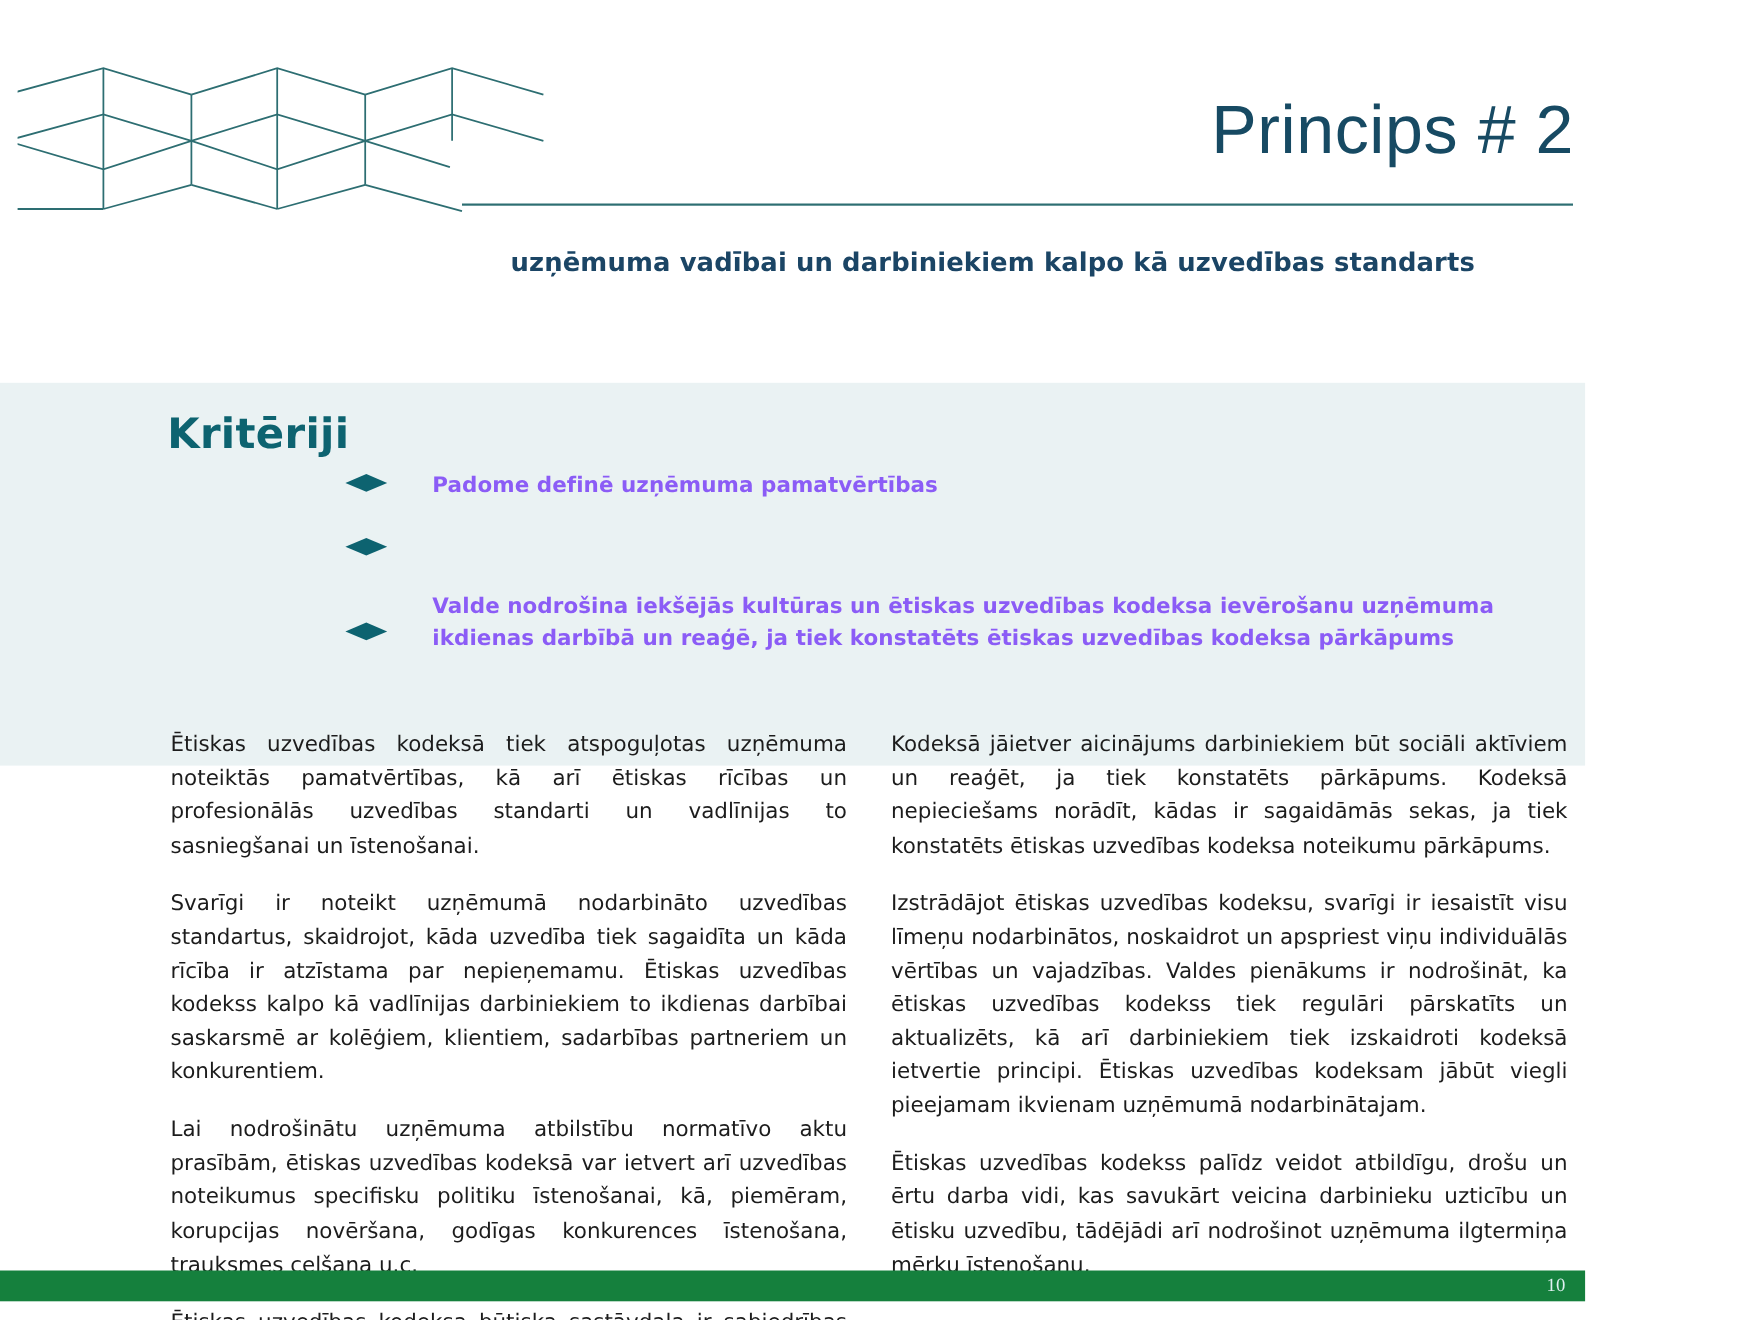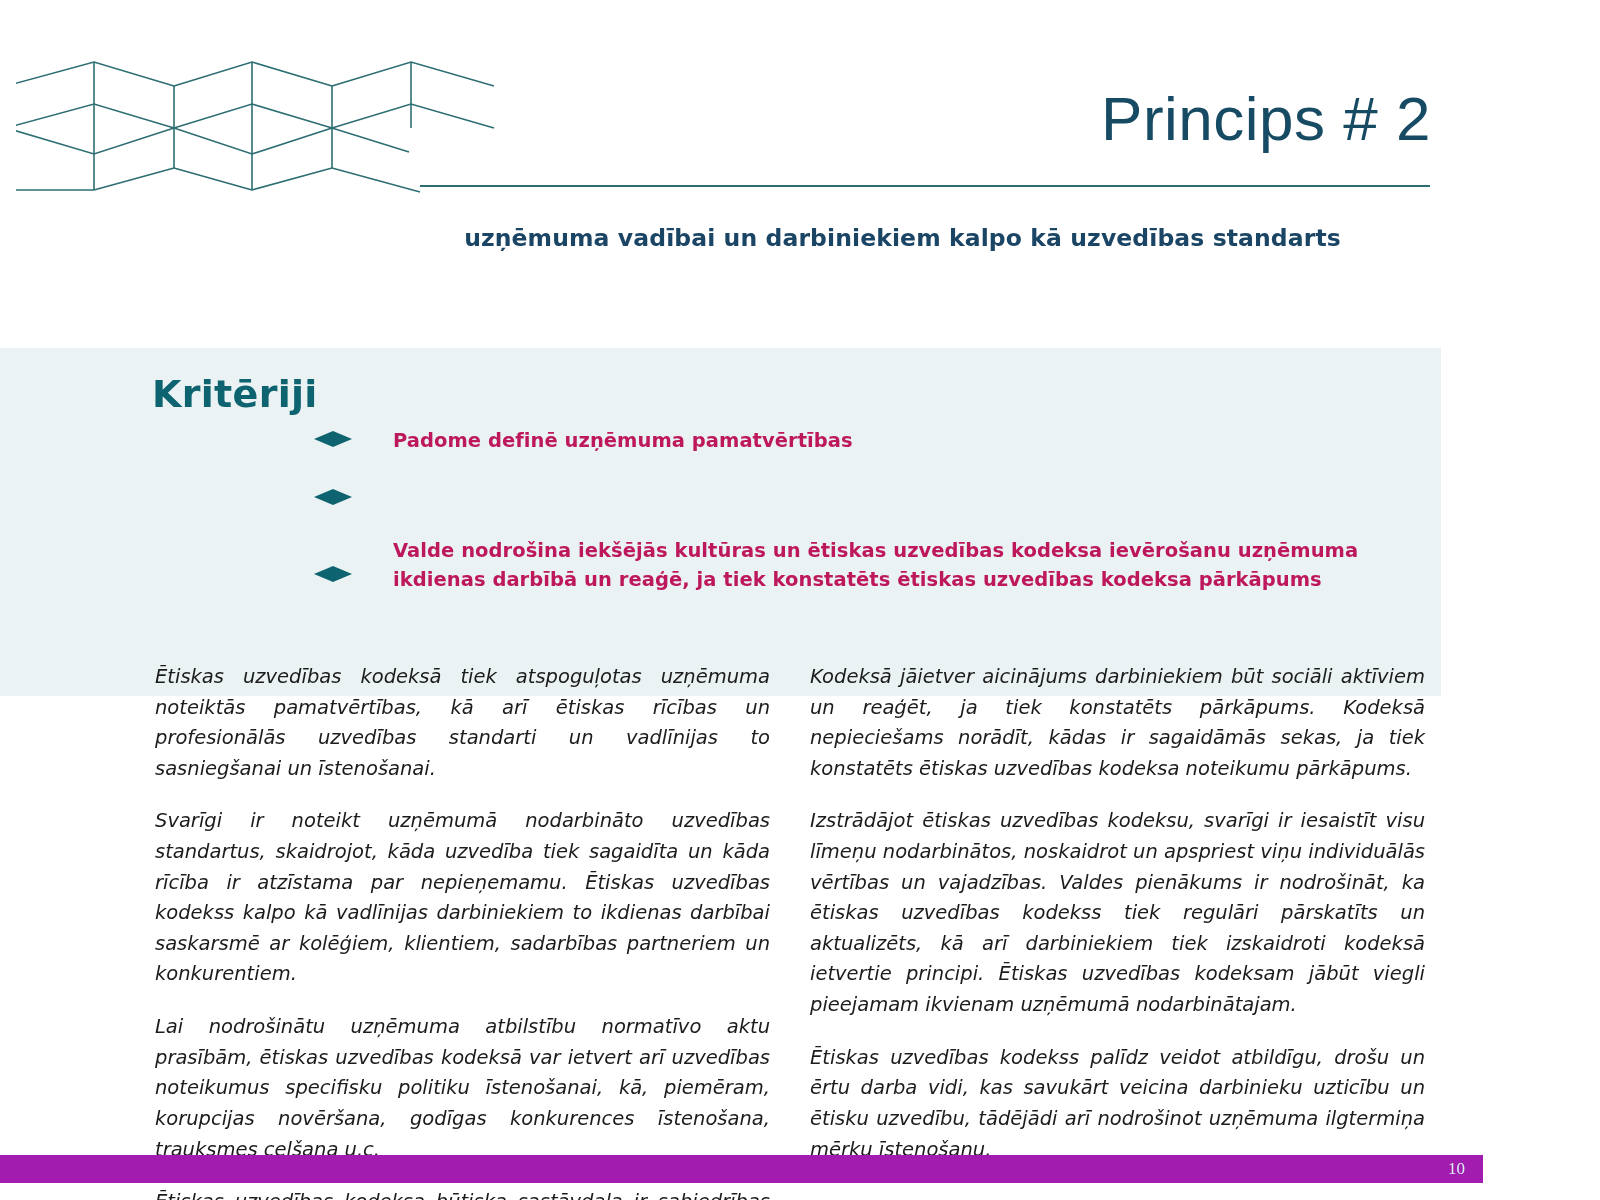--- a/index.html
+++ b/index.html
@@ -105,34 +105,33 @@
   .bullet-diamond {
     flex: 0 0 auto;
     width: 42px;
     height: 22px;
     margin-top: 2px;
     margin-right: 39px;
   }
   .criteria-text {
     font-size: 19.5px;
     font-weight: bold;
-    color: #be185d;
+    color: #8b5cf6;
     line-height: 1.52;
     letter-spacing: 0.05px;
   }
   .criteria-item.multiline .bullet-diamond { margin-top: 17px; }
 
   
   .body-columns {
     position: absolute;
     left: 0;
     top: 662px;
     width: 1416px;
     height: 470px;
-    font-style: italic;
   }
   .col {
     position: absolute;
     top: 0;
     width: 615px;
     font-size: 19.5px;
     line-height: 1.57;
     color: #1c1c1c;
     text-align: justify;
     font-family: "DejaVu Sans", "Liberation Sans", sans-serif;
@@ -144,22 +143,21 @@
   }
   .col p:last-child { margin-bottom: 0; }
 
   
   .footer-bar {
     position: absolute;
     left: 0;
     top: 1155px;
     width: 1441px;
     height: 28px;
-    background: #a21caf;
-    padding-left: 42px;
+    background: #15803d;
   }
   .page-number {
     position: absolute;
     right: 18px;
     top: 3px;
     font-size: 17px;
     color: #dff0f2;
     font-family: "Liberation Serif", "DejaVu Serif", serif;
     line-height: 22px;
   }

